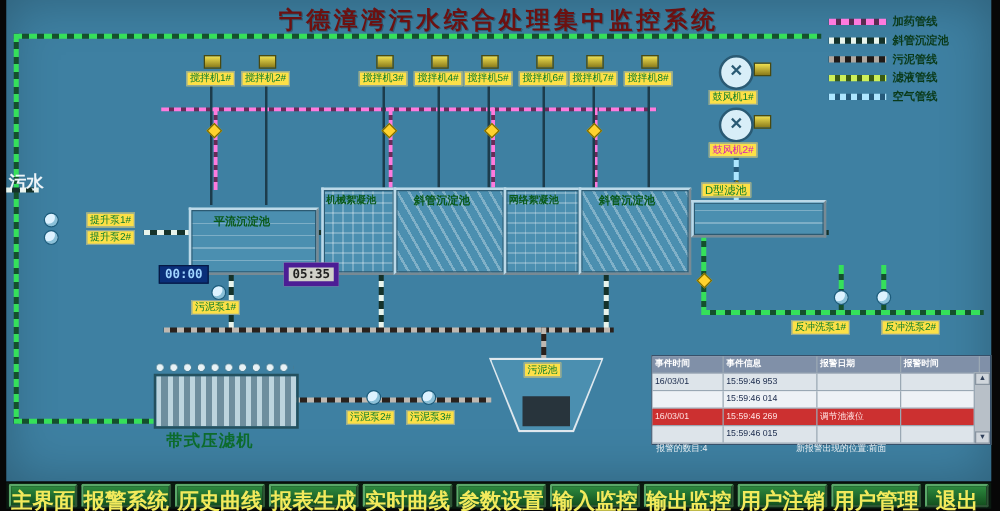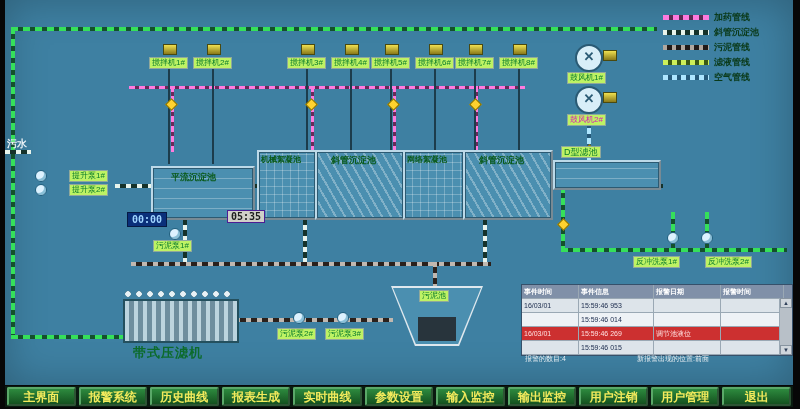--- a/index.html
+++ b/index.html
@@ -40,56 +40,56 @@
   
   .tank{position:absolute;background:#4b8fb0;border:2px outset #bcd9e8;
         box-shadow:inset 0 0 0 1px #2c5a72;z-index:3;}
   .stripes-h{background-image:repeating-linear-gradient(0deg,transparent 0 9px,rgba(255,255,255,.28) 9px 10px);}
   .stripes-d{background-image:repeating-linear-gradient(60deg,rgba(255,255,255,.30) 0 2px,transparent 2px 8px);}
   .grid-bg{background-image:repeating-linear-gradient(0deg,transparent 0 7px,rgba(255,255,255,.25) 7px 8px),
                             repeating-linear-gradient(90deg,transparent 0 7px,rgba(255,255,255,.25) 7px 8px);}
   .tank-name{position:absolute;color:#0a5a1a;font-weight:bold;font-size:9px;white-space:nowrap;z-index:4;}
 
   
-  .tag{position:absolute;background:#bef264;border:1px solid #8fa89c;color:#0b7c2c;
+  .tag{position:absolute;background:#fde047;border:1px solid #8fa89c;color:#0b7c2c;
        font-size:8px;line-height:10px;padding:0 2px;white-space:nowrap;z-index:5;}
   .tag.magenta{color:#d818b8;}
 
   
   .motor{position:absolute;width:12px;height:9px;background:linear-gradient(#f0e050,#8a7a1a);
          border:1px solid #4a4a10;z-index:5;}
   .pump{position:absolute;width:10px;height:10px;border-radius:50%;background:#ddf2ff;
         border:1px solid #1c5c7c;box-shadow:inset -2px -2px 0 #8ac0d8;z-index:5;}
   .valve{position:absolute;width:7px;height:7px;background:#ffd22e;border:1px solid #7a6a00;
          transform:rotate(45deg);z-index:5;}
   .fan{position:absolute;width:24px;height:24px;border-radius:50%;background:#d8eef8;
        border:2px solid #2a5a74;color:#2a5a74;font-size:13px;line-height:22px;text-align:center;
        font-weight:bold;z-index:5;}
   .fan::before{content:"\2715";}
 
   
   .timer1{position:absolute;background:#0a2f7a;color:#9fd4ff;font-size:10px;font-weight:bold;
           font-family:"DejaVu Sans Mono",monospace;padding:1px 4px;border:1px solid #061a44;z-index:5;}
   .timer2{position:absolute;background:#d0d0c8;color:#202020;font-size:10px;font-weight:bold;
-          font-family:"DejaVu Sans Mono",monospace;padding:0 3px;border:1px solid #4c1d95;z-index:5;}
+          font-family:"DejaVu Sans Mono",monospace;padding:0 3px;border:4px solid #4c1d95;z-index:5;}
 
   
   .trap-outer{position:absolute;background:#dfe8ee;clip-path:polygon(0 0,100% 0,74% 100%,26% 100%);z-index:3;}
   .trap-inner{position:absolute;left:2px;top:2px;right:2px;bottom:2px;background:#4b8fb0;
               clip-path:polygon(0 0,100% 0,74% 100%,26% 100%);}
   .trap-sludge{position:absolute;left:28%;right:28%;bottom:3px;height:42%;background:#28343c;}
 
   
   .press{position:absolute;background:repeating-linear-gradient(90deg,#bcd4de 0 4px,#6e8e9e 4px 9px);
          border:2px solid #24505e;z-index:3;}
   .press-rollers{position:absolute;height:9px;background-image:radial-gradient(circle at 5px 4px,#e8f2f6 2.5px,#4a7a8c 3px,transparent 3.5px);
                  background-size:11px 9px;z-index:4;}
   .press-label{position:absolute;color:#0c6b2c;font-weight:bold;font-size:13px;z-index:4;letter-spacing:1px;}
 
-  .inlet-label{position:absolute;color:#eef4f8;font-size:10px;font-weight:bold;z-index:5;}
+  .inlet-label{position:absolute;color:#eef4f8;font-size:14px;font-weight:bold;z-index:5;}
 
   
   .atable{position:absolute;left:516px;top:284px;width:270px;background:#c8d0d8;border:1px solid #36506a;z-index:6;font-size:7px;}
   .atr{display:flex;height:13px;line-height:13px;border-bottom:1px solid #9aa8b4;}
   .atr span{overflow:hidden;white-space:nowrap;padding:0 2px;border-right:1px solid #9aa8b4;color:#18284a;}
   .atr .c1{width:52px;flex:none;}
   .atr .c2{width:70px;flex:none;}
   .atr .c3{width:62px;flex:none;}
   .atr .c4{width:58px;flex:none;}
   .ath{background:#8090a8;}
@@ -102,28 +102,29 @@
   .sb-btn{position:absolute;left:0;width:12px;height:10px;background:#d0d6dc;border:1px solid #8894a0;
           font-size:6px;line-height:9px;text-align:center;color:#30405a;box-sizing:border-box;}
   .sb-up{top:0;} .sb-up::before{content:"\25B2";}
   .sb-down{bottom:0;} .sb-down::before{content:"\25BC";}
   .afoot{position:absolute;color:#e8eef2;font-size:7px;z-index:6;white-space:nowrap;}
 
   
   .nav{position:absolute;left:5px;top:386px;width:788px;height:21px;display:flex;gap:3px;
        padding:1px 2px;box-sizing:border-box;background:#0a1a10;}
   .nav button{flex:1;background:linear-gradient(#2d8a3e,#14511f);border:2px outset #5aa868;
-       color:#f2ea5c;font-weight:bold;font-size:12px;padding:0;cursor:pointer;white-space:nowrap;
+       color:#f2ea5c;font-weight:bold;font-size:17px;padding:0;cursor:pointer;white-space:nowrap;
        font-family:"Liberation Sans",sans-serif;border-radius:2px;}
 </style>
 </head>
 <body>
 
 <div class="hmi">
 
+  <div class="title">宁德漳湾污水综合处理集中监控系统</div>
 
   <div class="legend">
     <div class="legend-row">
       <span class="legend-line lg1"></span>
       <span class="legend-label">加药管线</span>
       </div>
     <div class="legend-row">
       <span class="legend-line lg2"></span>
       <span class="legend-label">斜管沉淀池</span>
       </div>

